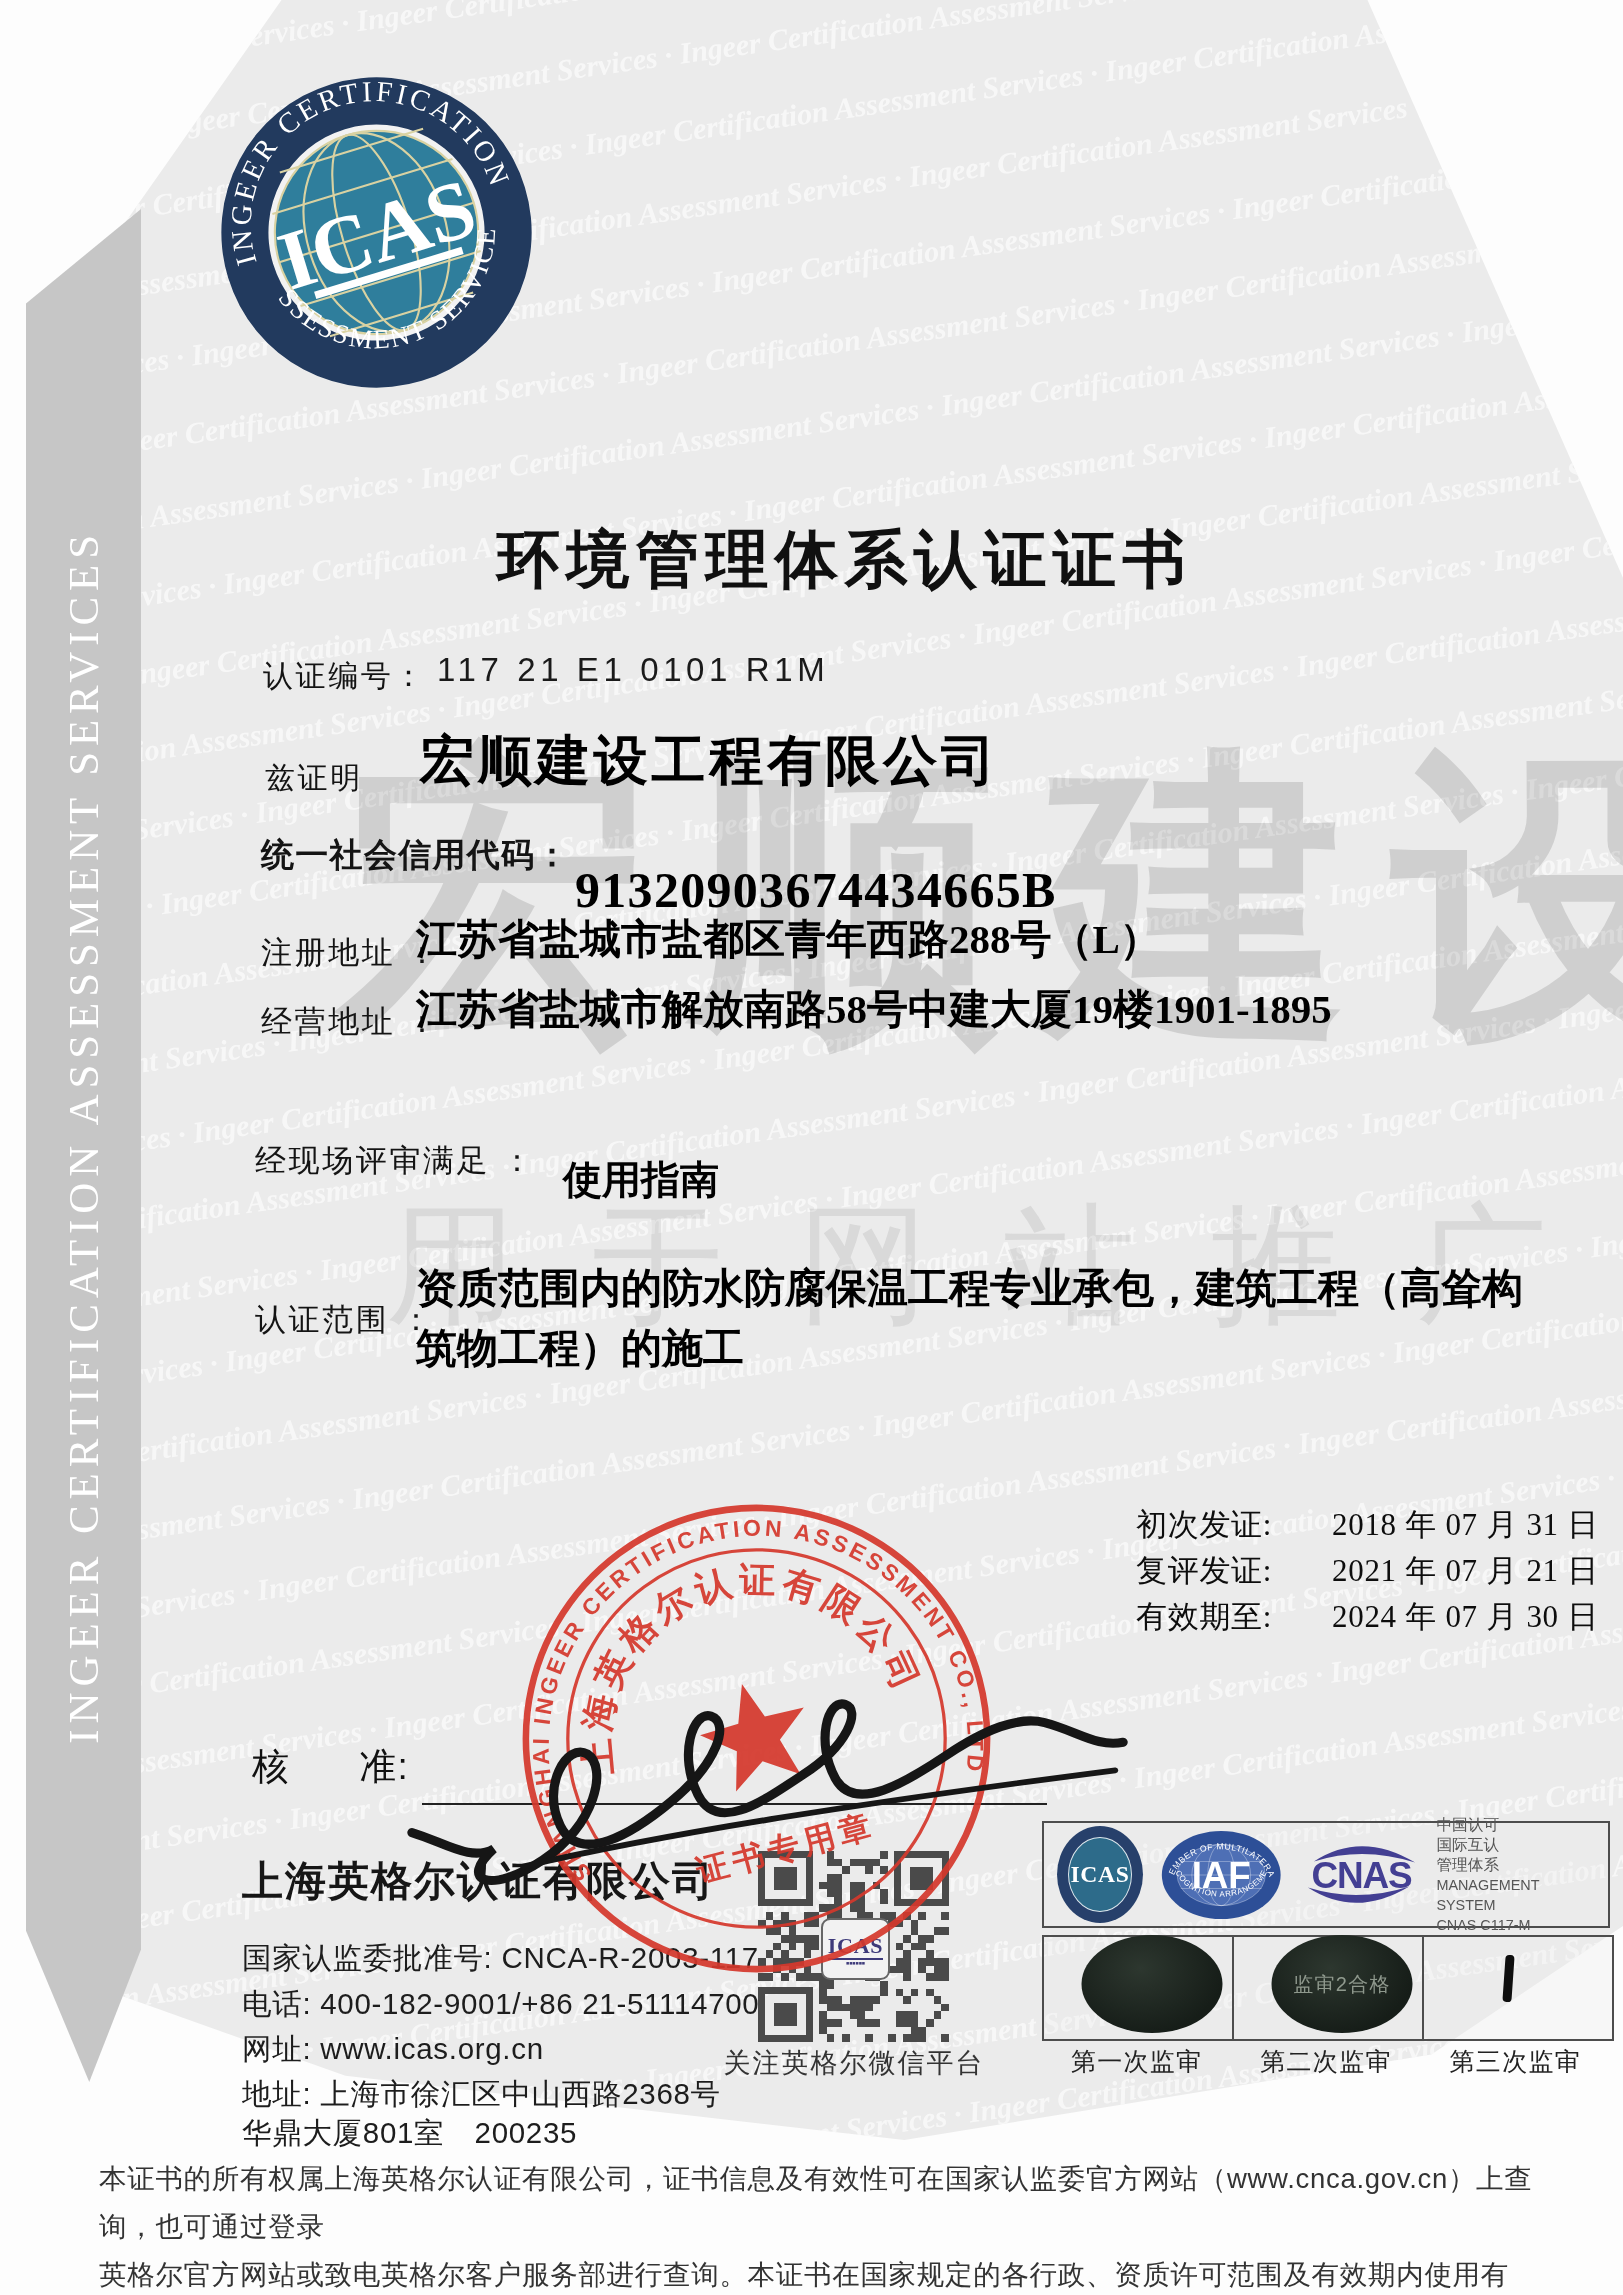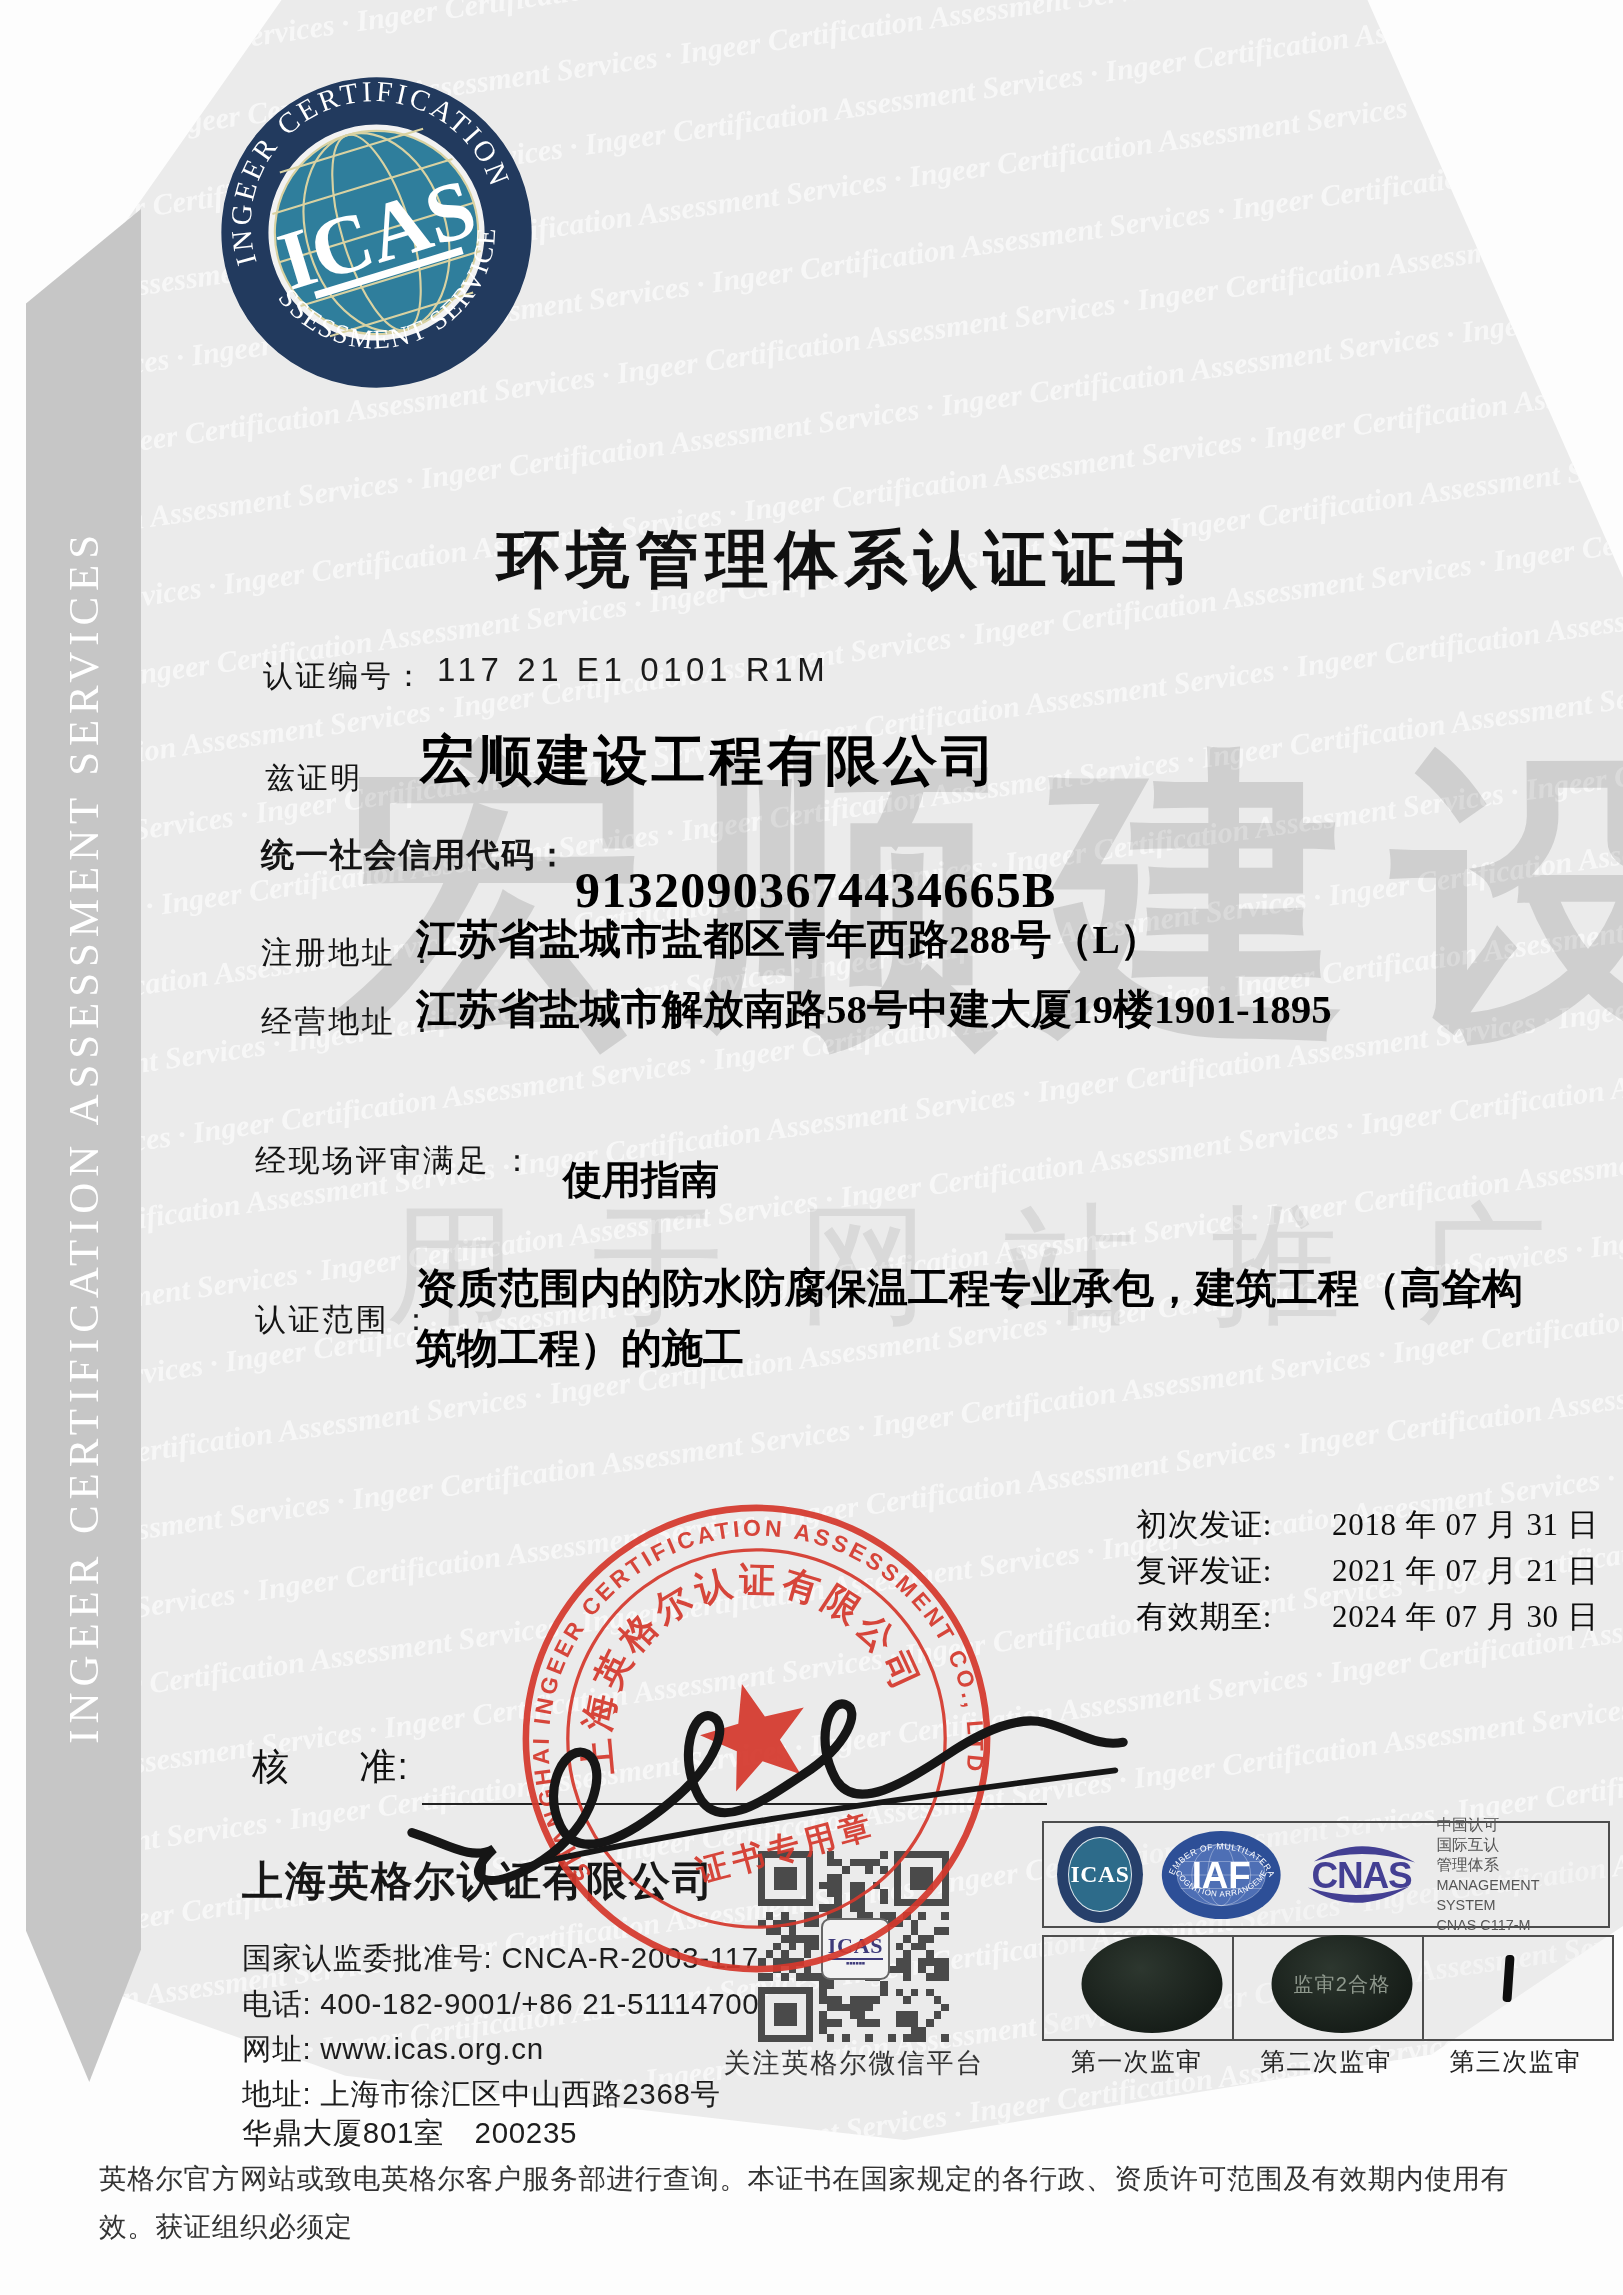--- a/index.html
+++ b/index.html
@@ -499,18 +499,19 @@
       <div class="sup-mark"></div>
     </div>
   </div>
   <div class="sup-labels">
     <span>第一次监审</span>
     <span>第二次监审</span>
     <span>第三次监审</span>
   </div>
 
   <div class="abs footer">
+    <p>本证书的所有权属上海英格尔认证有限公司，证书信息及有效性可在国家认监委官方网站（www.cnca.gov.cn）上查询，也可通过登录</p>
     <p>英格尔官方网站或致电英格尔客户服务部进行查询。本证书在国家规定的各行政、资质许可范围及有效期内使用有效。获证组织必须定</p>
 
   </div>
 
 </div>
 
 
 </body></html>

